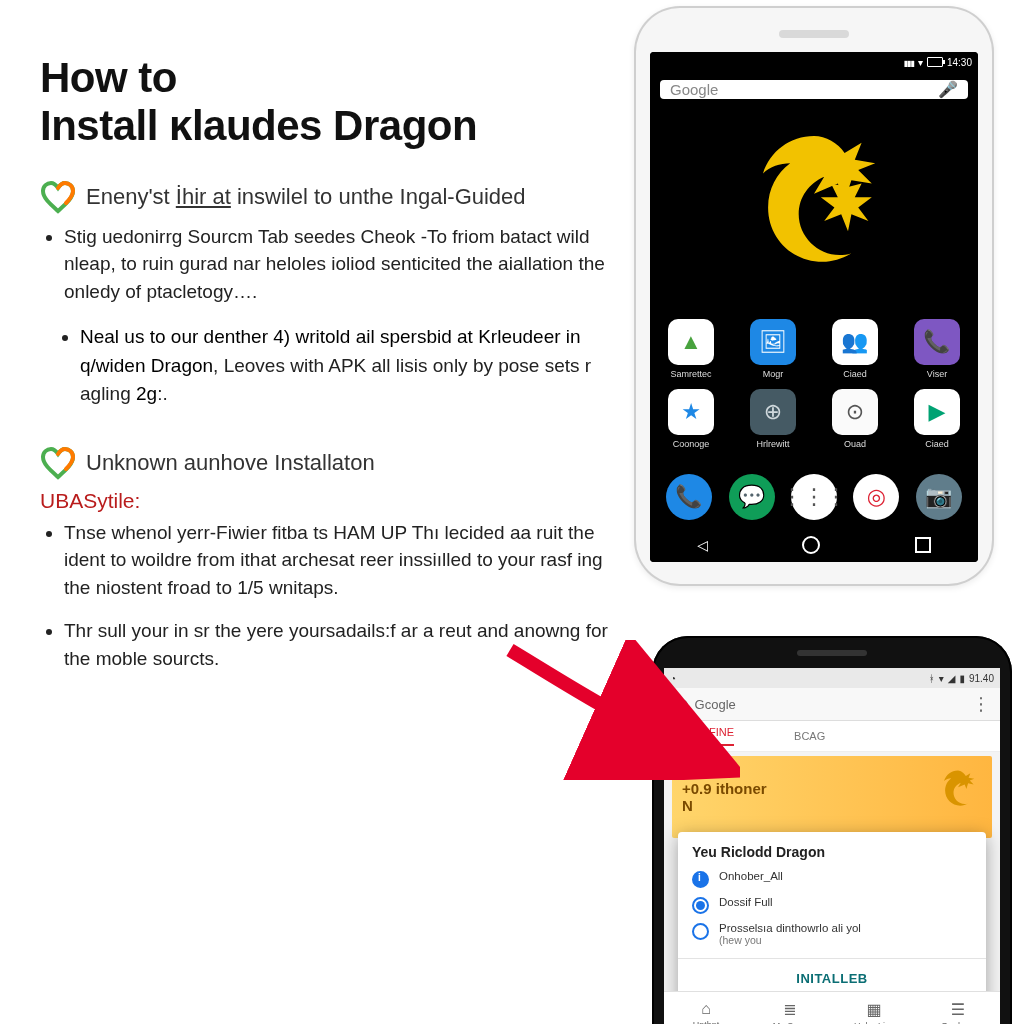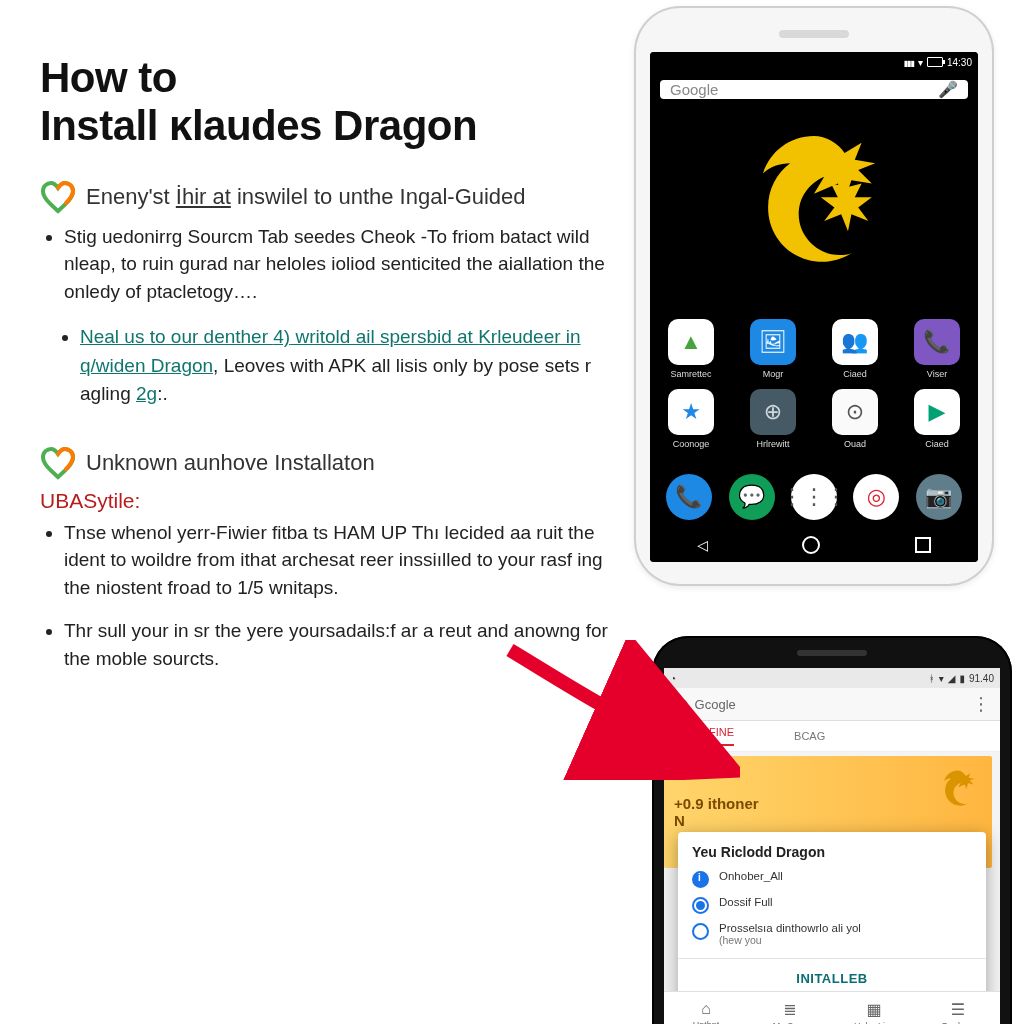--- a/index.html
+++ b/index.html
@@ -56,21 +56,21 @@
     line-height: 1.45;
     color: #222;
     margin: 6px 0 16px 0;
   }
   ul.subpoint {
     list-style: disc;
     margin: 18px 0 22px 40px;
     padding: 0;
   }
   ul.subpoint > li { font-size: 19px; line-height: 1.5; color: #222; }
-  .blue-link { color: #0f766e; text-decoration: underline; }
+  .blue-link { color: #000000; }
   .sublabel { font-size: 21px; color: #b91c1c; margin: 8px 0 6px 0; }
   .sp { margin-top: 36px; }
 
   
   .phone1 {
     position: absolute;
     top: 6px;
     left: 634px;
     width: 360px;
     height: 580px;
@@ -154,23 +154,23 @@
     display:flex; align-items:center; justify-content:space-between; padding:0 10px;
     font-size:13px; color:#666;
   }
   .browserbar .addr { display:flex; align-items:center; gap:6px; }
   .browserbar .kebab { font-size:18px; letter-spacing:0; }
   .tabrow { height:30px; background:#fff; display:flex; align-items:center; gap:16px; padding:0 12px; font-size:11px; border-bottom:1px solid #eee;}
   .tabrow .active { color:#d23; border-bottom:2px solid #d23; padding-bottom:6px; }
   .tabrow .inactive { color:#777;padding-left:44px; }
   .content-area { position:relative; height: calc(100% - 82px); }
   .promo {
-    position:absolute; top:4px; left:0; right:8px; height:70px;
+    position:absolute; top:4px; left:8px; right:8px; height:70px;
     background: linear-gradient(90deg,#ffd56b,#ffb640);
-    border-radius:2px; padding:21px 10px; font-size:15px; color:#7a4a00; font-weight:600;
+    border-radius:2px; padding:6px 10px; font-size:15px; color:#7a4a00; font-weight:600;
     display:flex; flex-direction:column; justify-content:center;
   }
   .promo .dragon-mini { position:absolute; right:6px; top:6px; width:56px; height:56px; }
   .dialog {
     position:absolute; top:80px; left:14px; right:14px;
     background:#fff; border-radius:4px; box-shadow:0 4px 18px rgba(0,0,0,0.35);
     padding:12px 14px 0 14px;
   }
   .dialog-title { font-size:14px; font-weight:600; color:#222; margin-bottom:10px;}
   .radio-row { display:flex; align-items:flex-start; gap:10px; font-size:11.5px; color:#333; margin:8px 0;}

